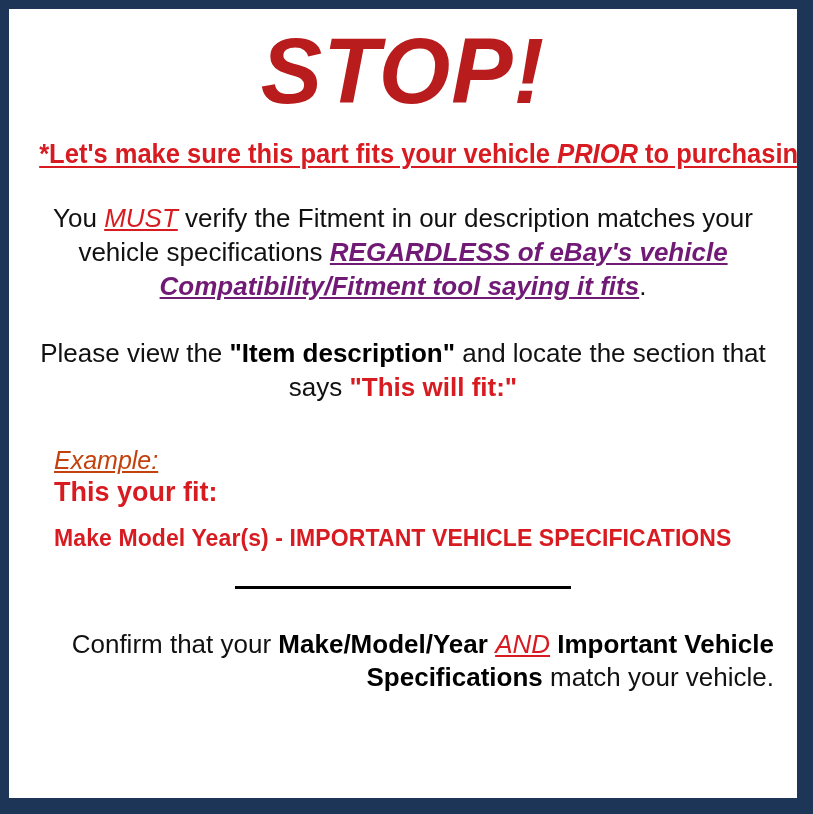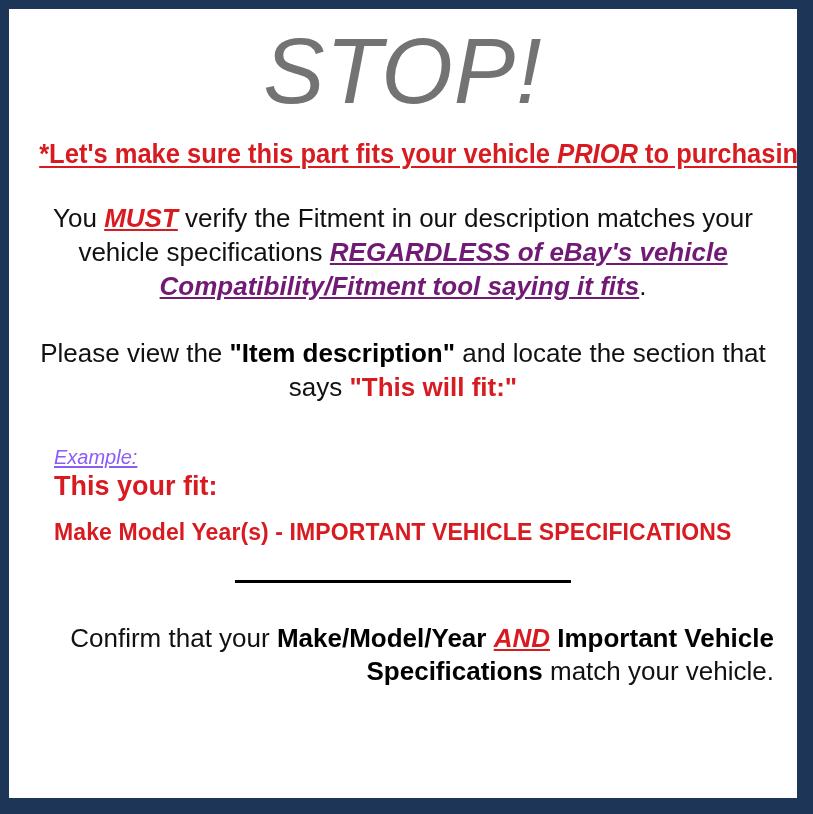--- a/index.html
+++ b/index.html
@@ -28,22 +28,22 @@
     width: 100%;
     height: 100%;
     box-sizing: border-box;
     background: #ffffff;
     padding: 0 9px;
   }
 
   
   .stop-head {
     text-align: center;
-    color: #737373;
-    font-weight: normal;
+    color: #b91c1c;
+    font-weight: bold;
     font-style: italic;
     font-size: 92px;
     line-height: 1.0;
     letter-spacing: 1px;
     margin: 16px 0 0 0;
     white-space: nowrap;
   }
 
   
   .banner-line {
@@ -70,21 +70,21 @@
     padding: 0 14px;
   }
 
   .p-must   { margin: 32px 0 0 0; }
   .p-view   { margin: 34px 0 0 0; }
   .p-confirm{ margin: 32px 0 0 0; text-align: right; }
   .p-vin    { margin: 38px 0 0 0; }
 
   .r-bold-ital-ul {
     color: #d81b21;
-    font-weight: bold;
+    font-weight: normal;
     font-style: italic;
     text-decoration: underline;
     text-underline-offset: 2px;
   }
   .r-bold-ul {
     color: #701a75;
     font-weight: bold;
     text-decoration: underline;
     text-underline-offset: 2px;
     font-style: italic;
@@ -95,23 +95,23 @@
   }
   .k-bold { font-weight: bold; color: #000000; }
 
   
   .example-block {
     margin: 40px 0 0 0;
     padding-left: 36px;
     text-align: left;
   }
   .example-label {
-    font-size: 20px;
+    font-size: 25px;
     font-style: italic;
-    color: #8b5cf6;
+    color: #c2410c;
     text-decoration: underline;
     text-underline-offset: 2px;
     display: inline-block;
     line-height: 1.2;
   }
   .example-fit {
     margin-top: 2px;
     font-size: 27px;
     font-weight: bold;
     color: #d81b21;

